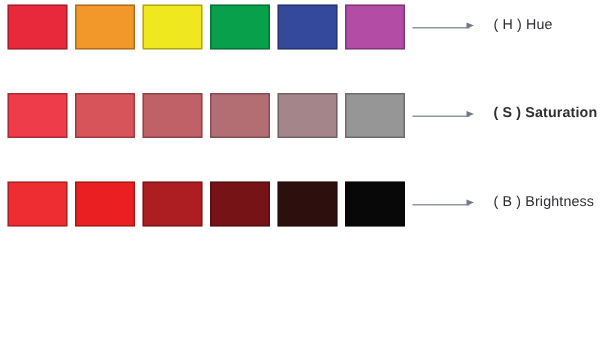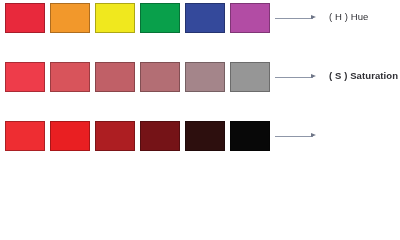--- a/index.html
+++ b/index.html
@@ -118,15 +118,16 @@
       <div class="swatch" style="background-color: rgb(233, 31, 34);"></div>
       <div class="swatch" style="background-color: rgb(173, 30, 34);"></div>
       <div class="swatch" style="background-color: rgb(117, 19, 23);"></div>
       <div class="swatch" style="background-color: rgb(45, 15, 14);"></div>
       <div class="swatch" style="background-color: rgb(8, 8, 8);"></div>
     </div>
     <div class="arrow">
       <div class="shaft" style="background-color: rgb(143, 151, 168);"></div>
       <div class="head"></div>
     </div>
+    <div class="label" style="color: rgb(46, 46, 51);">( B ) Brightness</div>
   </div>
 
 </div>
 
 </body></html>

